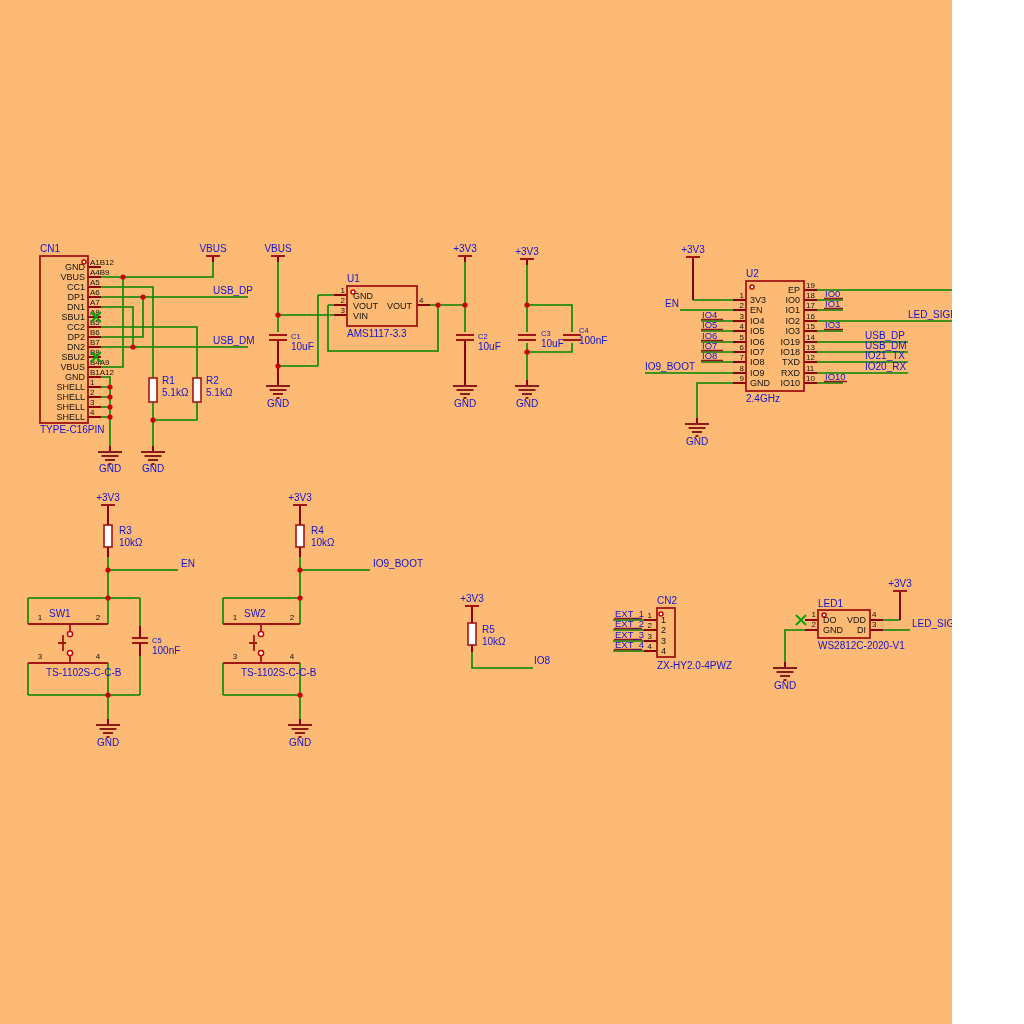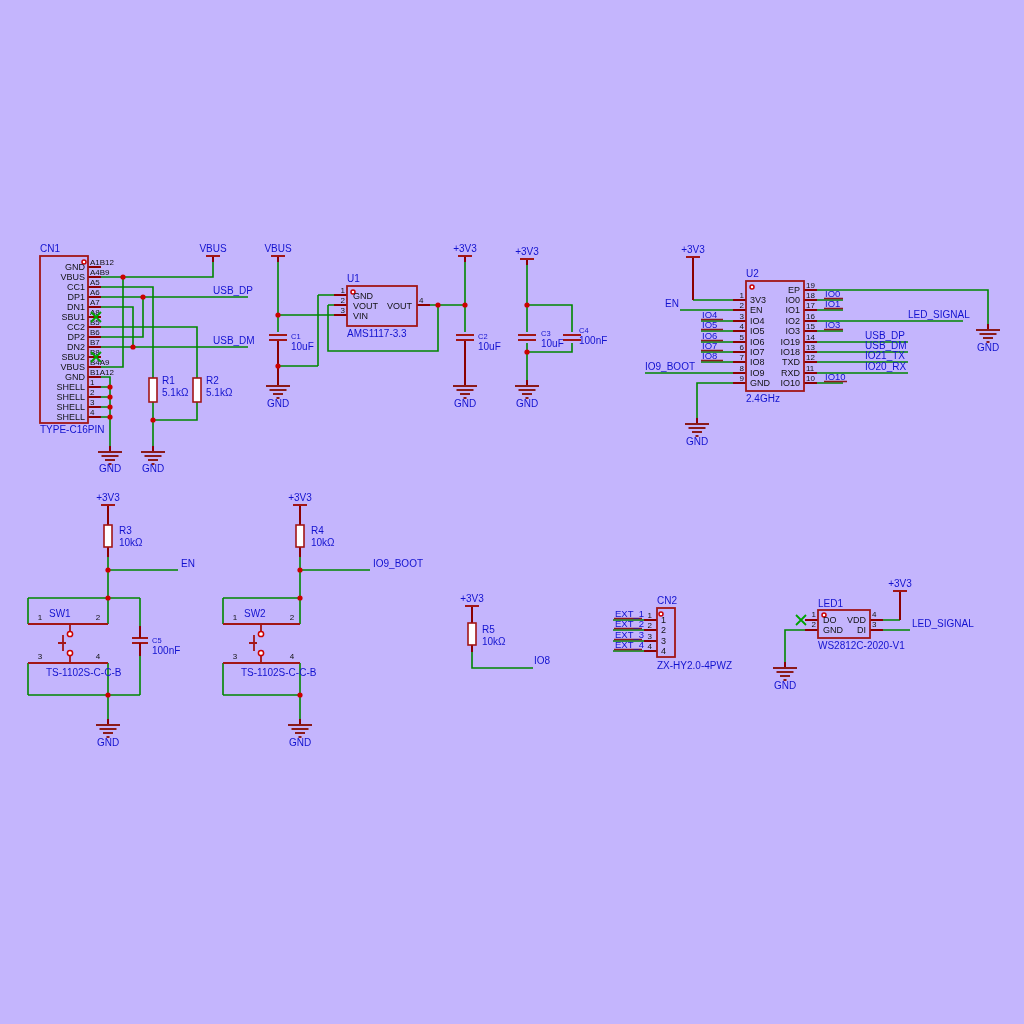--- a/index.html
+++ b/index.html
@@ -1,16 +1,16 @@
 <!DOCTYPE html>
 <html><head>
 <meta charset="utf-8">
 <style>
   html,body{margin:0;padding:0;background:#ffffff;}
-  .canvas{position:relative;width:1024px;height:1024px;background:#c4b5fd;overflow:hidden;}
+  .canvas{position:relative;width:952px;height:1024px;background:#fdba74;overflow:hidden;}
   svg{font-family:"Liberation Sans", sans-serif;}
   svg text{fill:#111111;}
   .w{stroke:#008700;stroke-width:1.6;fill:none;}
   .stub{stroke:#8b0000;stroke-width:2;fill:none;}
   .shape{stroke:#a21616;stroke-width:1.8;fill:none;}
   .shape2{stroke:#a21616;stroke-width:2.2;fill:none;}
   .gnd{stroke:#8b1a1a;stroke-width:2;fill:none;}
   .pwr{stroke:#a21616;stroke-width:2;fill:none;}
   .ul{stroke:#8b1a1a;stroke-width:1.5;fill:none;}
   .xnc{stroke:#00a300;stroke-width:1.8;fill:none;}

